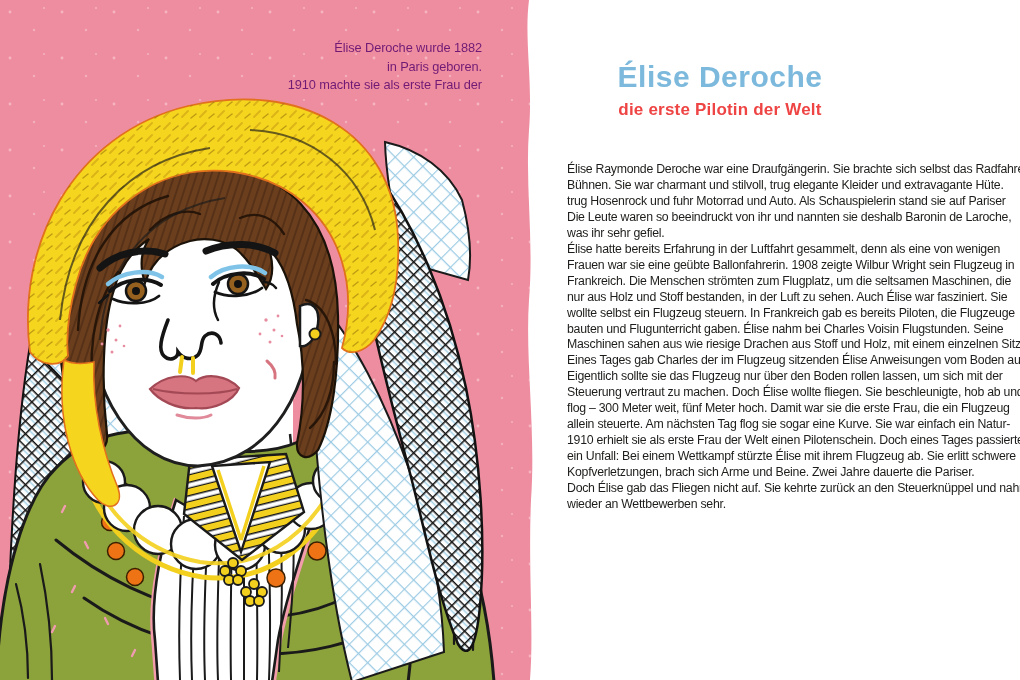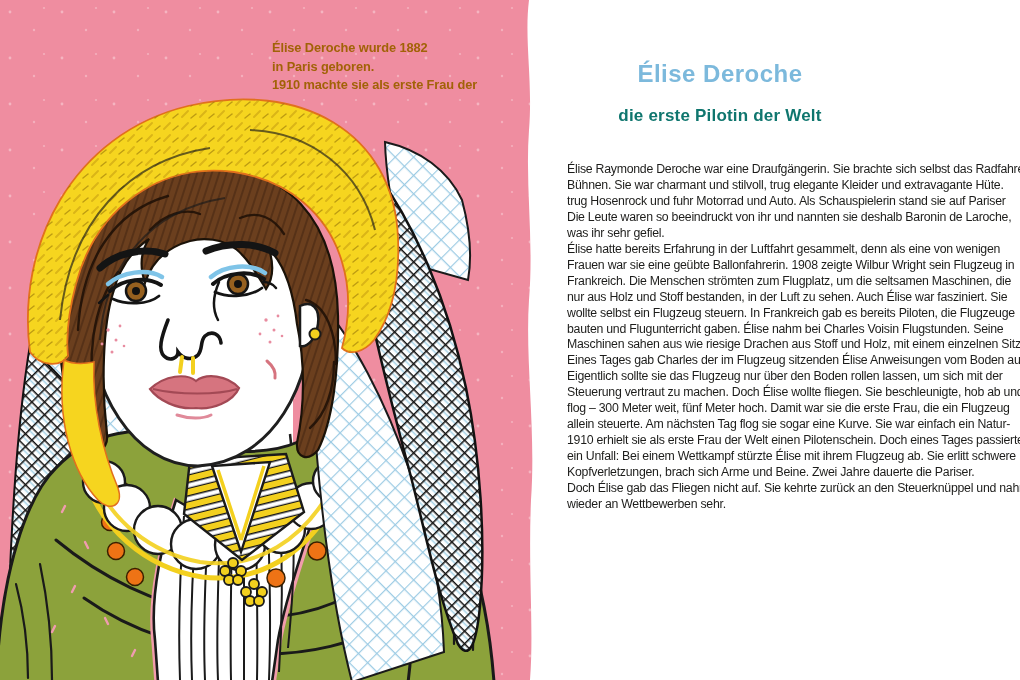--- a/index.html
+++ b/index.html
@@ -1,24 +1,24 @@
 <!DOCTYPE html>
 <html><head>
 <meta charset="utf-8">
 <style>
   html,body{margin:0;padding:0;background:#ffffff;}
   .spread{position:relative;width:1020px;height:680px;overflow:hidden;background:#ffffff;
           font-family:"Liberation Sans", sans-serif;}
   .illu{position:absolute;left:0;top:0;width:540px;height:680px;}
-  .caption{position:absolute;left:272px;top:39px;width:210px;text-align:left;
-           font-size:12.8px;font-weight:bold;line-height:18.6px;color:#a16207;letter-spacing:-0.1px;}
+  .caption{position:absolute;left:272px;top:39px;width:210px;text-align:right;
+           font-size:12.8px;font-weight:normal;line-height:18.6px;color:#701a75;letter-spacing:-0.1px;}
   .rightpage{position:absolute;left:0;top:0;width:1020px;height:680px;pointer-events:none;}
   .heading{position:absolute;left:555px;top:60px;width:330px;text-align:center;}
-  .title{font-size:24px;font-weight:bold;color:#7CB9DC;letter-spacing:0.5px;margin:0;}
-  .subtitle{font-size:17px;font-weight:bold;color:#0f766e;margin:18px 0 0 0;letter-spacing:0.2px;}
+  .title{font-size:30px;font-weight:bold;color:#7CB9DC;letter-spacing:0.5px;margin:0;}
+  .subtitle{font-size:17px;font-weight:bold;color:#ef4444;margin:6px 0 0 0;letter-spacing:0.2px;}
   .bodytext{position:absolute;left:567px;top:162px;width:450px;color:#1d1d1b;}
   .bodytext .line{font-size:12.3px;line-height:15.95px;letter-spacing:-0.25px;white-space:nowrap;}
 </style>
 </head>
 <body>
 
 <div class="spread">
 
   <svg class="illu" viewBox="0 0 540 680" aria-hidden="true">
     <defs>

